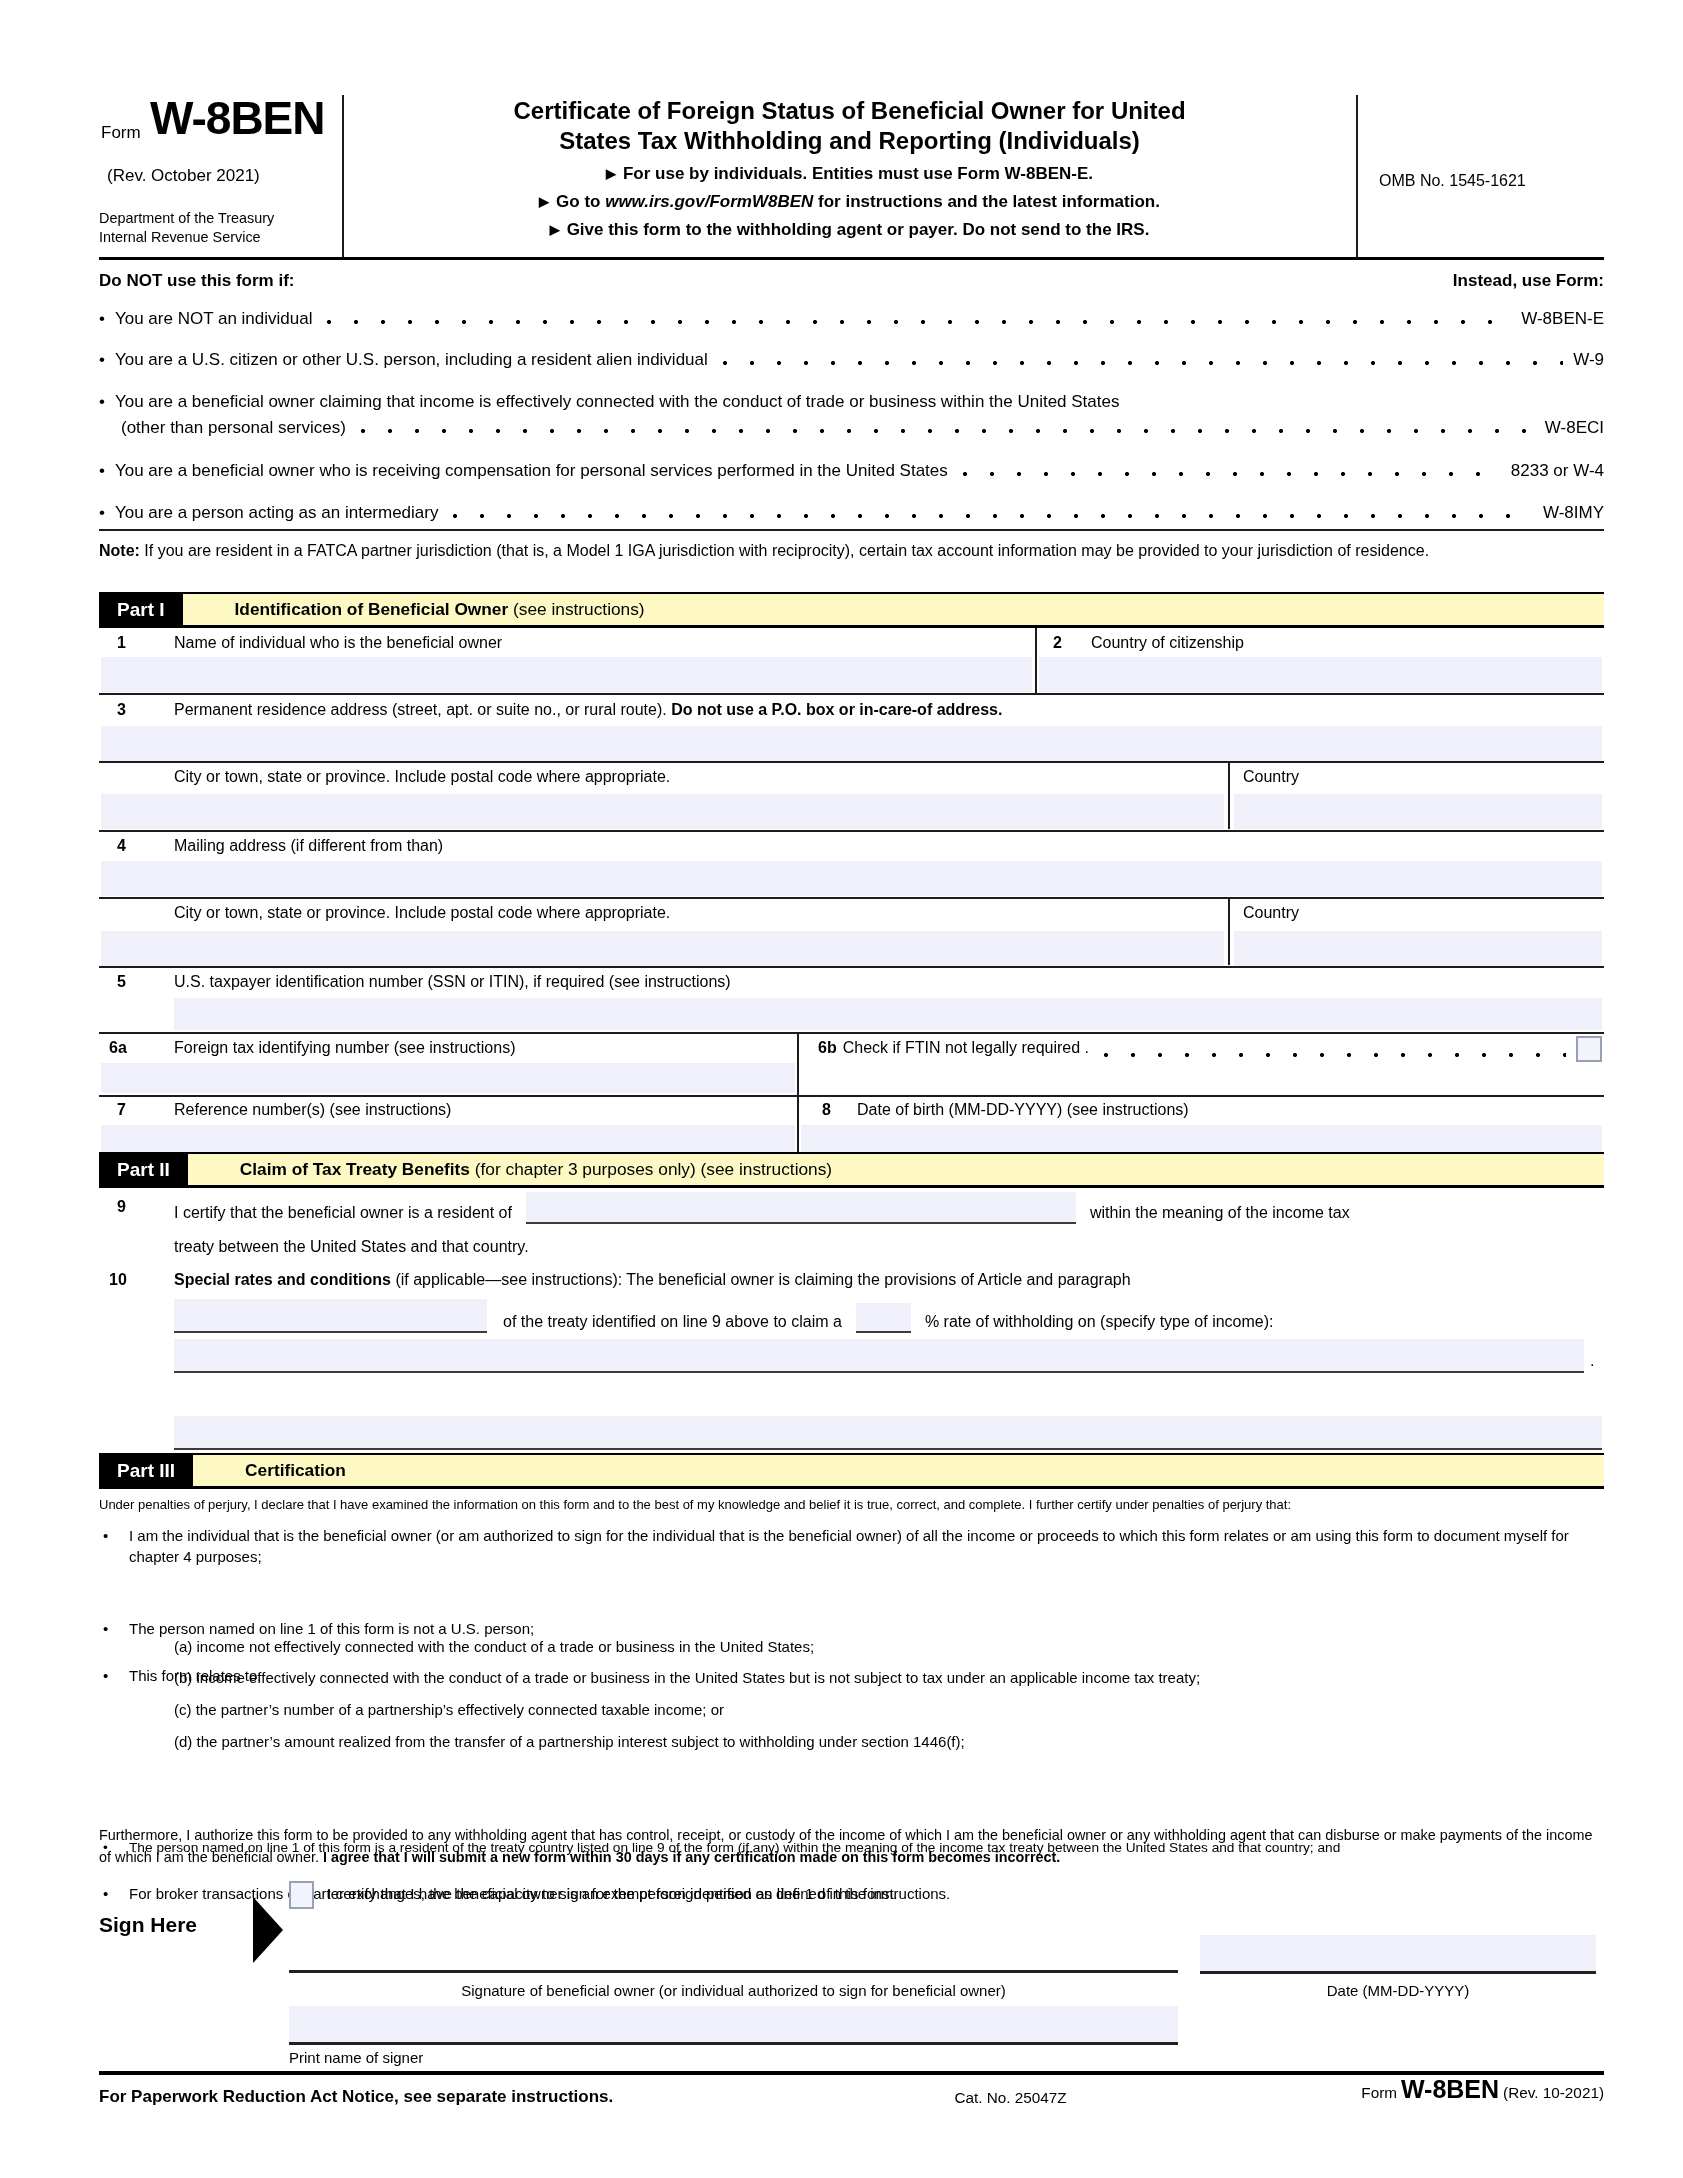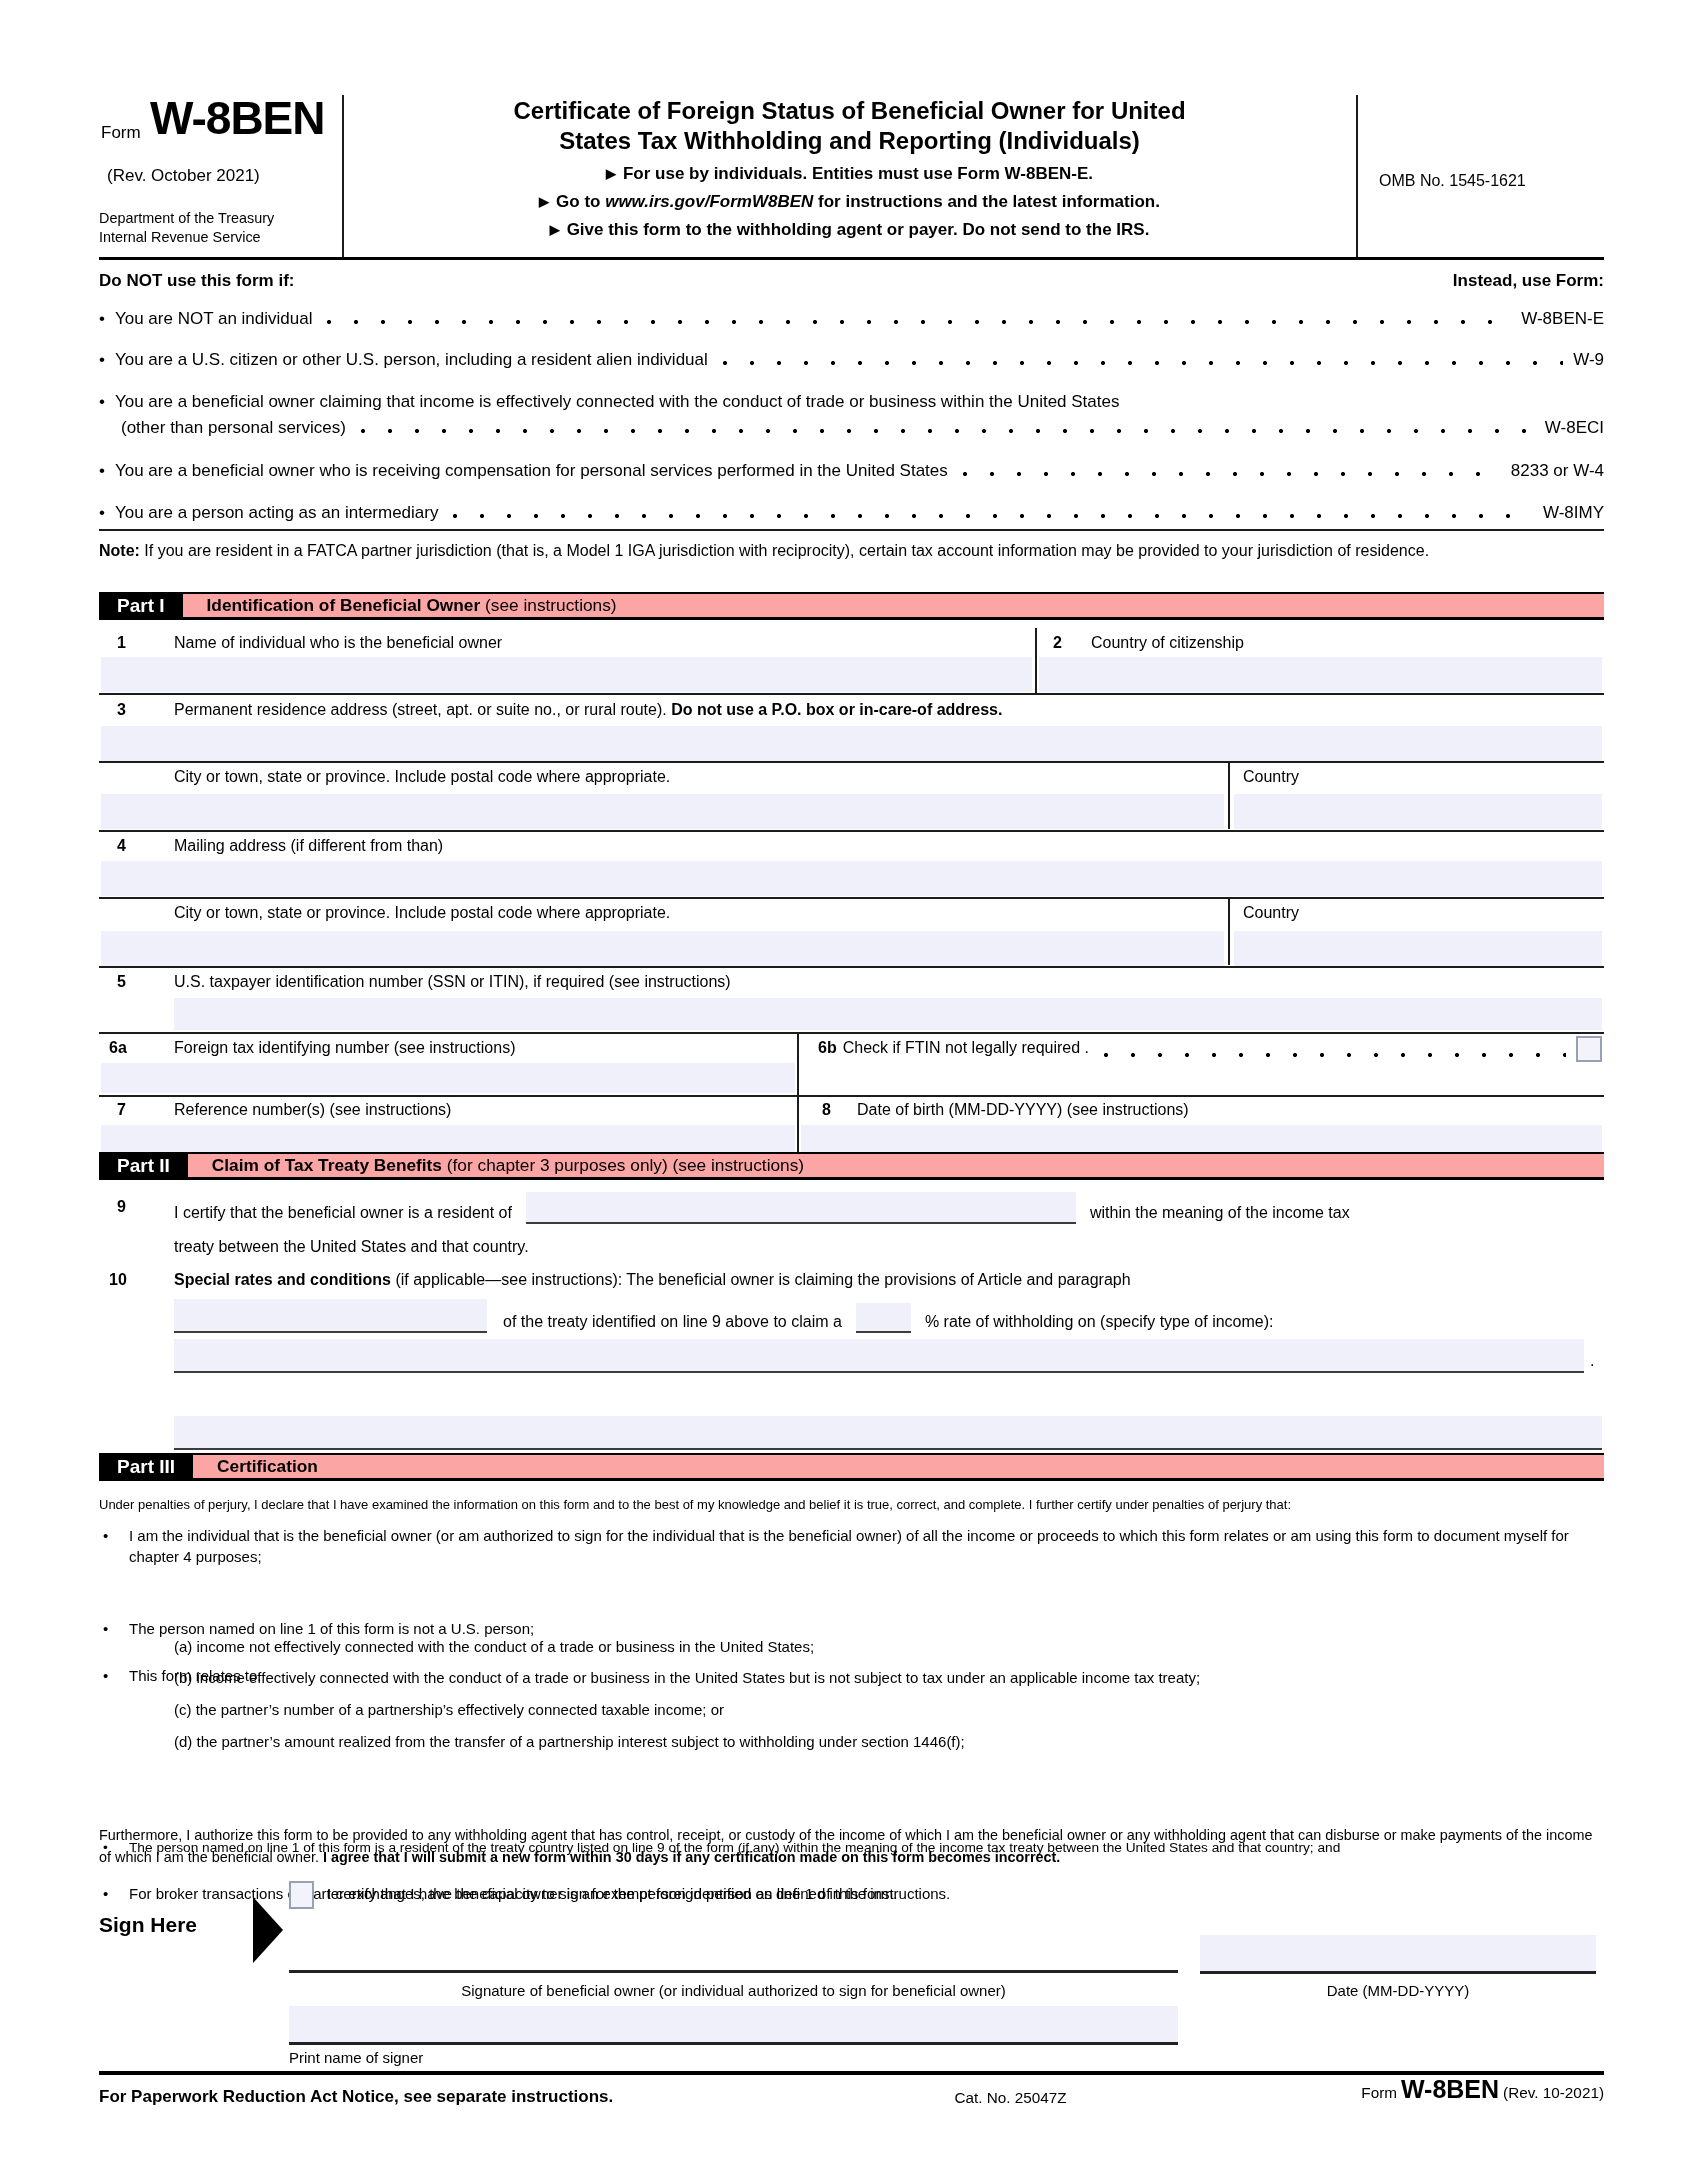--- a/index.html
+++ b/index.html
@@ -28,22 +28,22 @@
   .fe{align-items:flex-end;}
   .ctr{text-align:center;}
   .leader{flex:1 1 auto;align-self:flex-end;height:6px;margin:0 10px 4px 14px;
           background-image:radial-gradient(circle at 3px 3px,#000 1.8px,transparent 2.3px);
           background-size:27px 6px;background-repeat:repeat-x;}
   .bullet-row{position:absolute;left:99px;width:1505px;display:flex;font-size:17px;}
   .bullet::before{content:"•";margin-right:10px;}
   .cbullet{padding-left:30px;position:relative;}
   .cbullet::before{content:"•";position:absolute;left:4px;}
   .checkbox{border:2px solid #98a0b6;background:#f3f4fb;}
-  .partbar{position:absolute;left:99px;width:1505px;height:28px;display:flex;align-items:stretch;
-           border-top:2px solid #000;border-bottom:3px solid #000;box-sizing:border-box;background:#fca5a5;}
+  .partbar{position:absolute;left:99px;width:1505px;height:36px;display:flex;align-items:stretch;
+           border-top:2px solid #000;border-bottom:3px solid #000;box-sizing:border-box;background:#fef9c3;gap:28px;}
   .partlabel{background:#000;color:#fff;font-weight:bold;font-size:19px;display:flex;
              align-items:center;justify-content:center;padding:0 18px;}
   .parttitle{display:flex;align-items:center;margin-left:24px;font-size:17.3px;}
   .arrowglyph{font-size:13px;margin-right:7px;position:relative;top:-1px;}
   .sign-arrow{width:0;height:0;border-top:33px solid transparent;border-bottom:33px solid transparent;
               border-left:30px solid #000;}
 </style>
 </head>
 <body>
 

